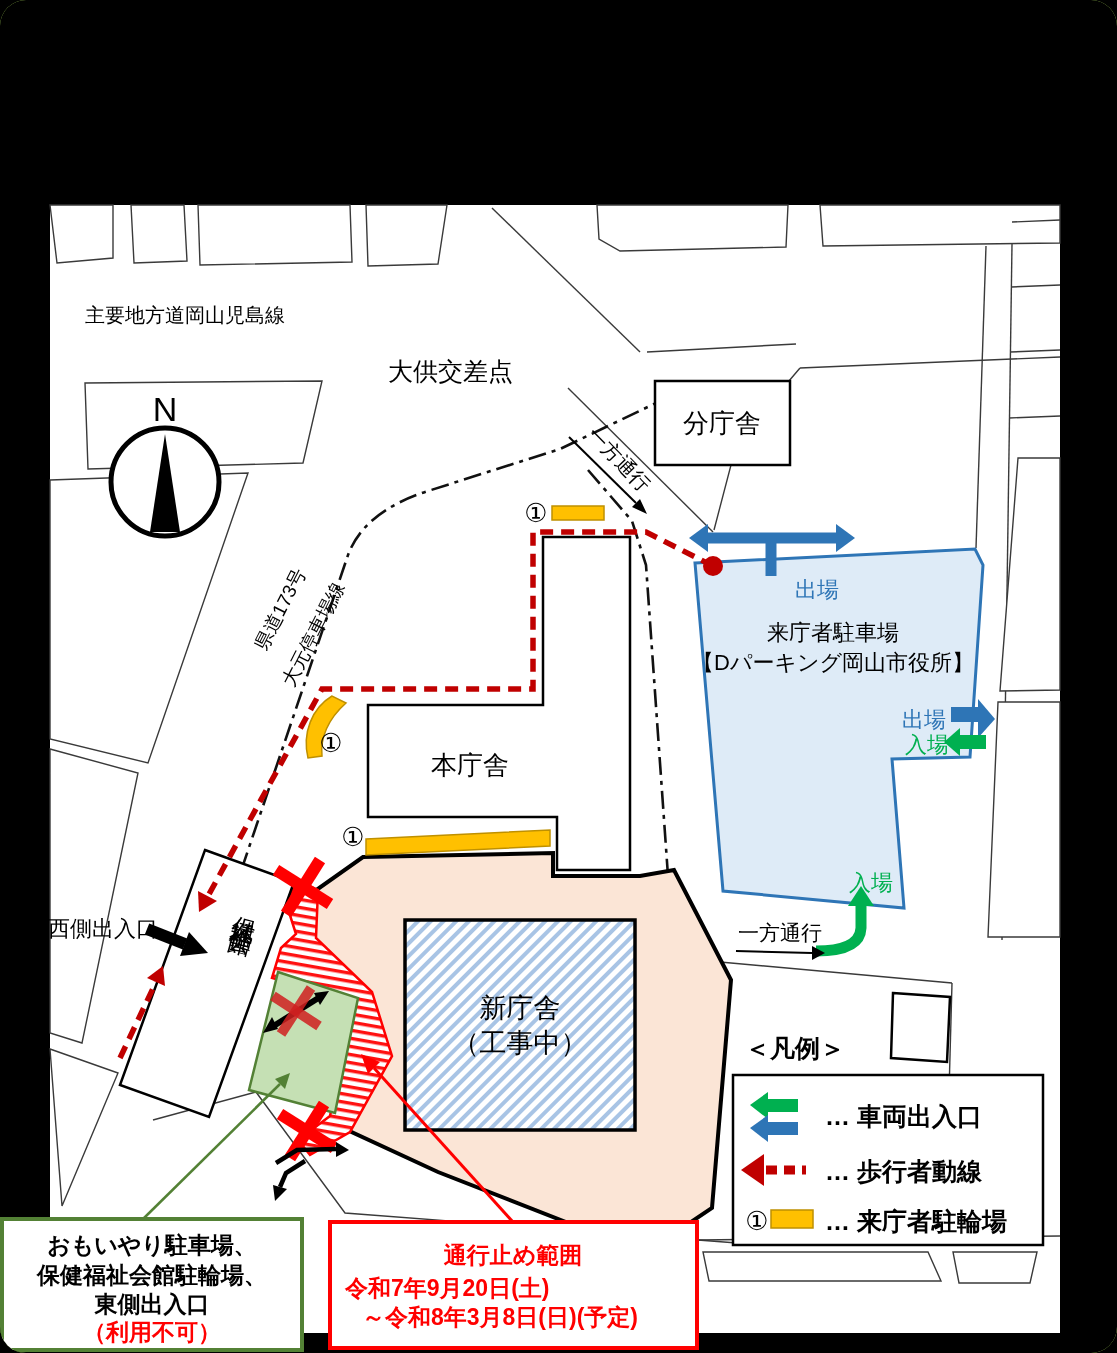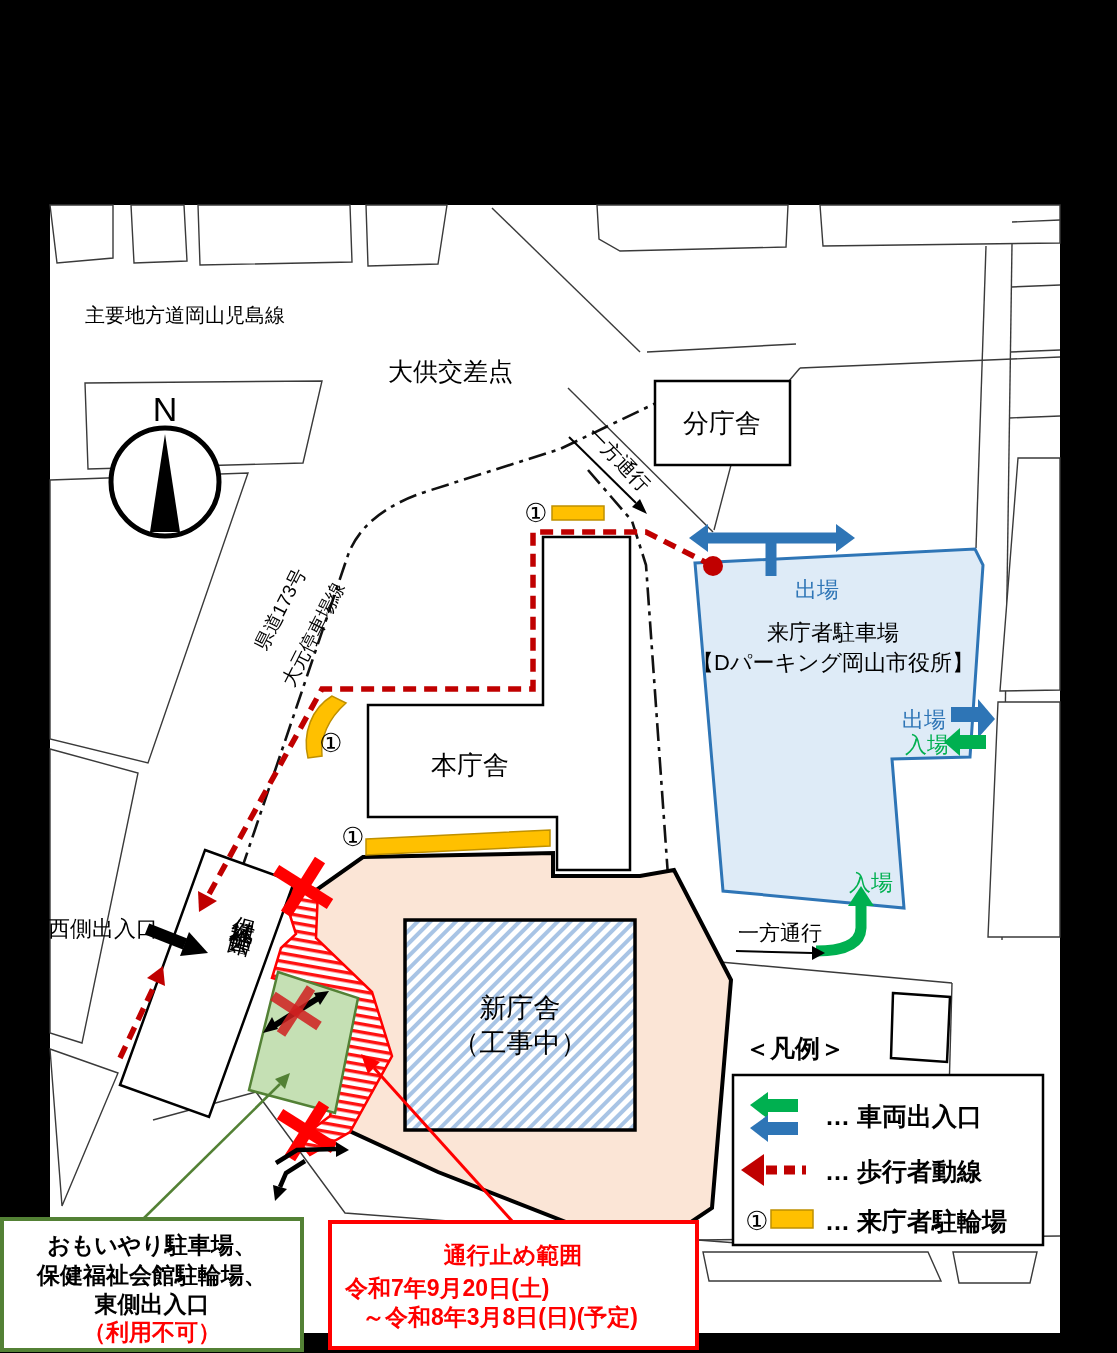--- a/index.html
+++ b/index.html
@@ -1,16 +1,16 @@
 <!DOCTYPE html>
 <html><head>
 <meta charset="utf-8">
 <style>
   html,body{margin:0;padding:0;background:#000;}
-  .stage{position:relative;width:1117px;height:1353px;background:#bef264;overflow:hidden;}
+  .stage{position:relative;width:1117px;height:1353px;background:#bef264;overflow:hidden;border-radius:26px;}
   svg text{font-family:"Liberation Sans","DejaVu Sans",sans-serif;fill:#000;}
   .t20{font-size:20px;} .t19{font-size:19px;} .t21{font-size:21px;} .t22{font-size:22px;}
   .t23{font-size:23px;} .t25{font-size:25px;} .t26{font-size:26px;} .t27{font-size:27px;} .t34{font-size:34px;}
   .bold{font-weight:bold;}
   .mid{text-anchor:middle;}
   .blue{fill:#2E75B6;} .green{fill:#00B050;} .redtx{fill:#FF0000;}
   .road{fill:none;stroke:#3a3a3a;stroke-width:1.4;}
   .roadf{fill:#ffffff;stroke:#3a3a3a;stroke-width:1.4;}
   .dashdot{fill:none;stroke:#111;stroke-width:2.6;stroke-dasharray:18 6 4 6;}
   .reddash{fill:none;stroke:#C00000;stroke-width:5.5;stroke-dasharray:13 8;}

